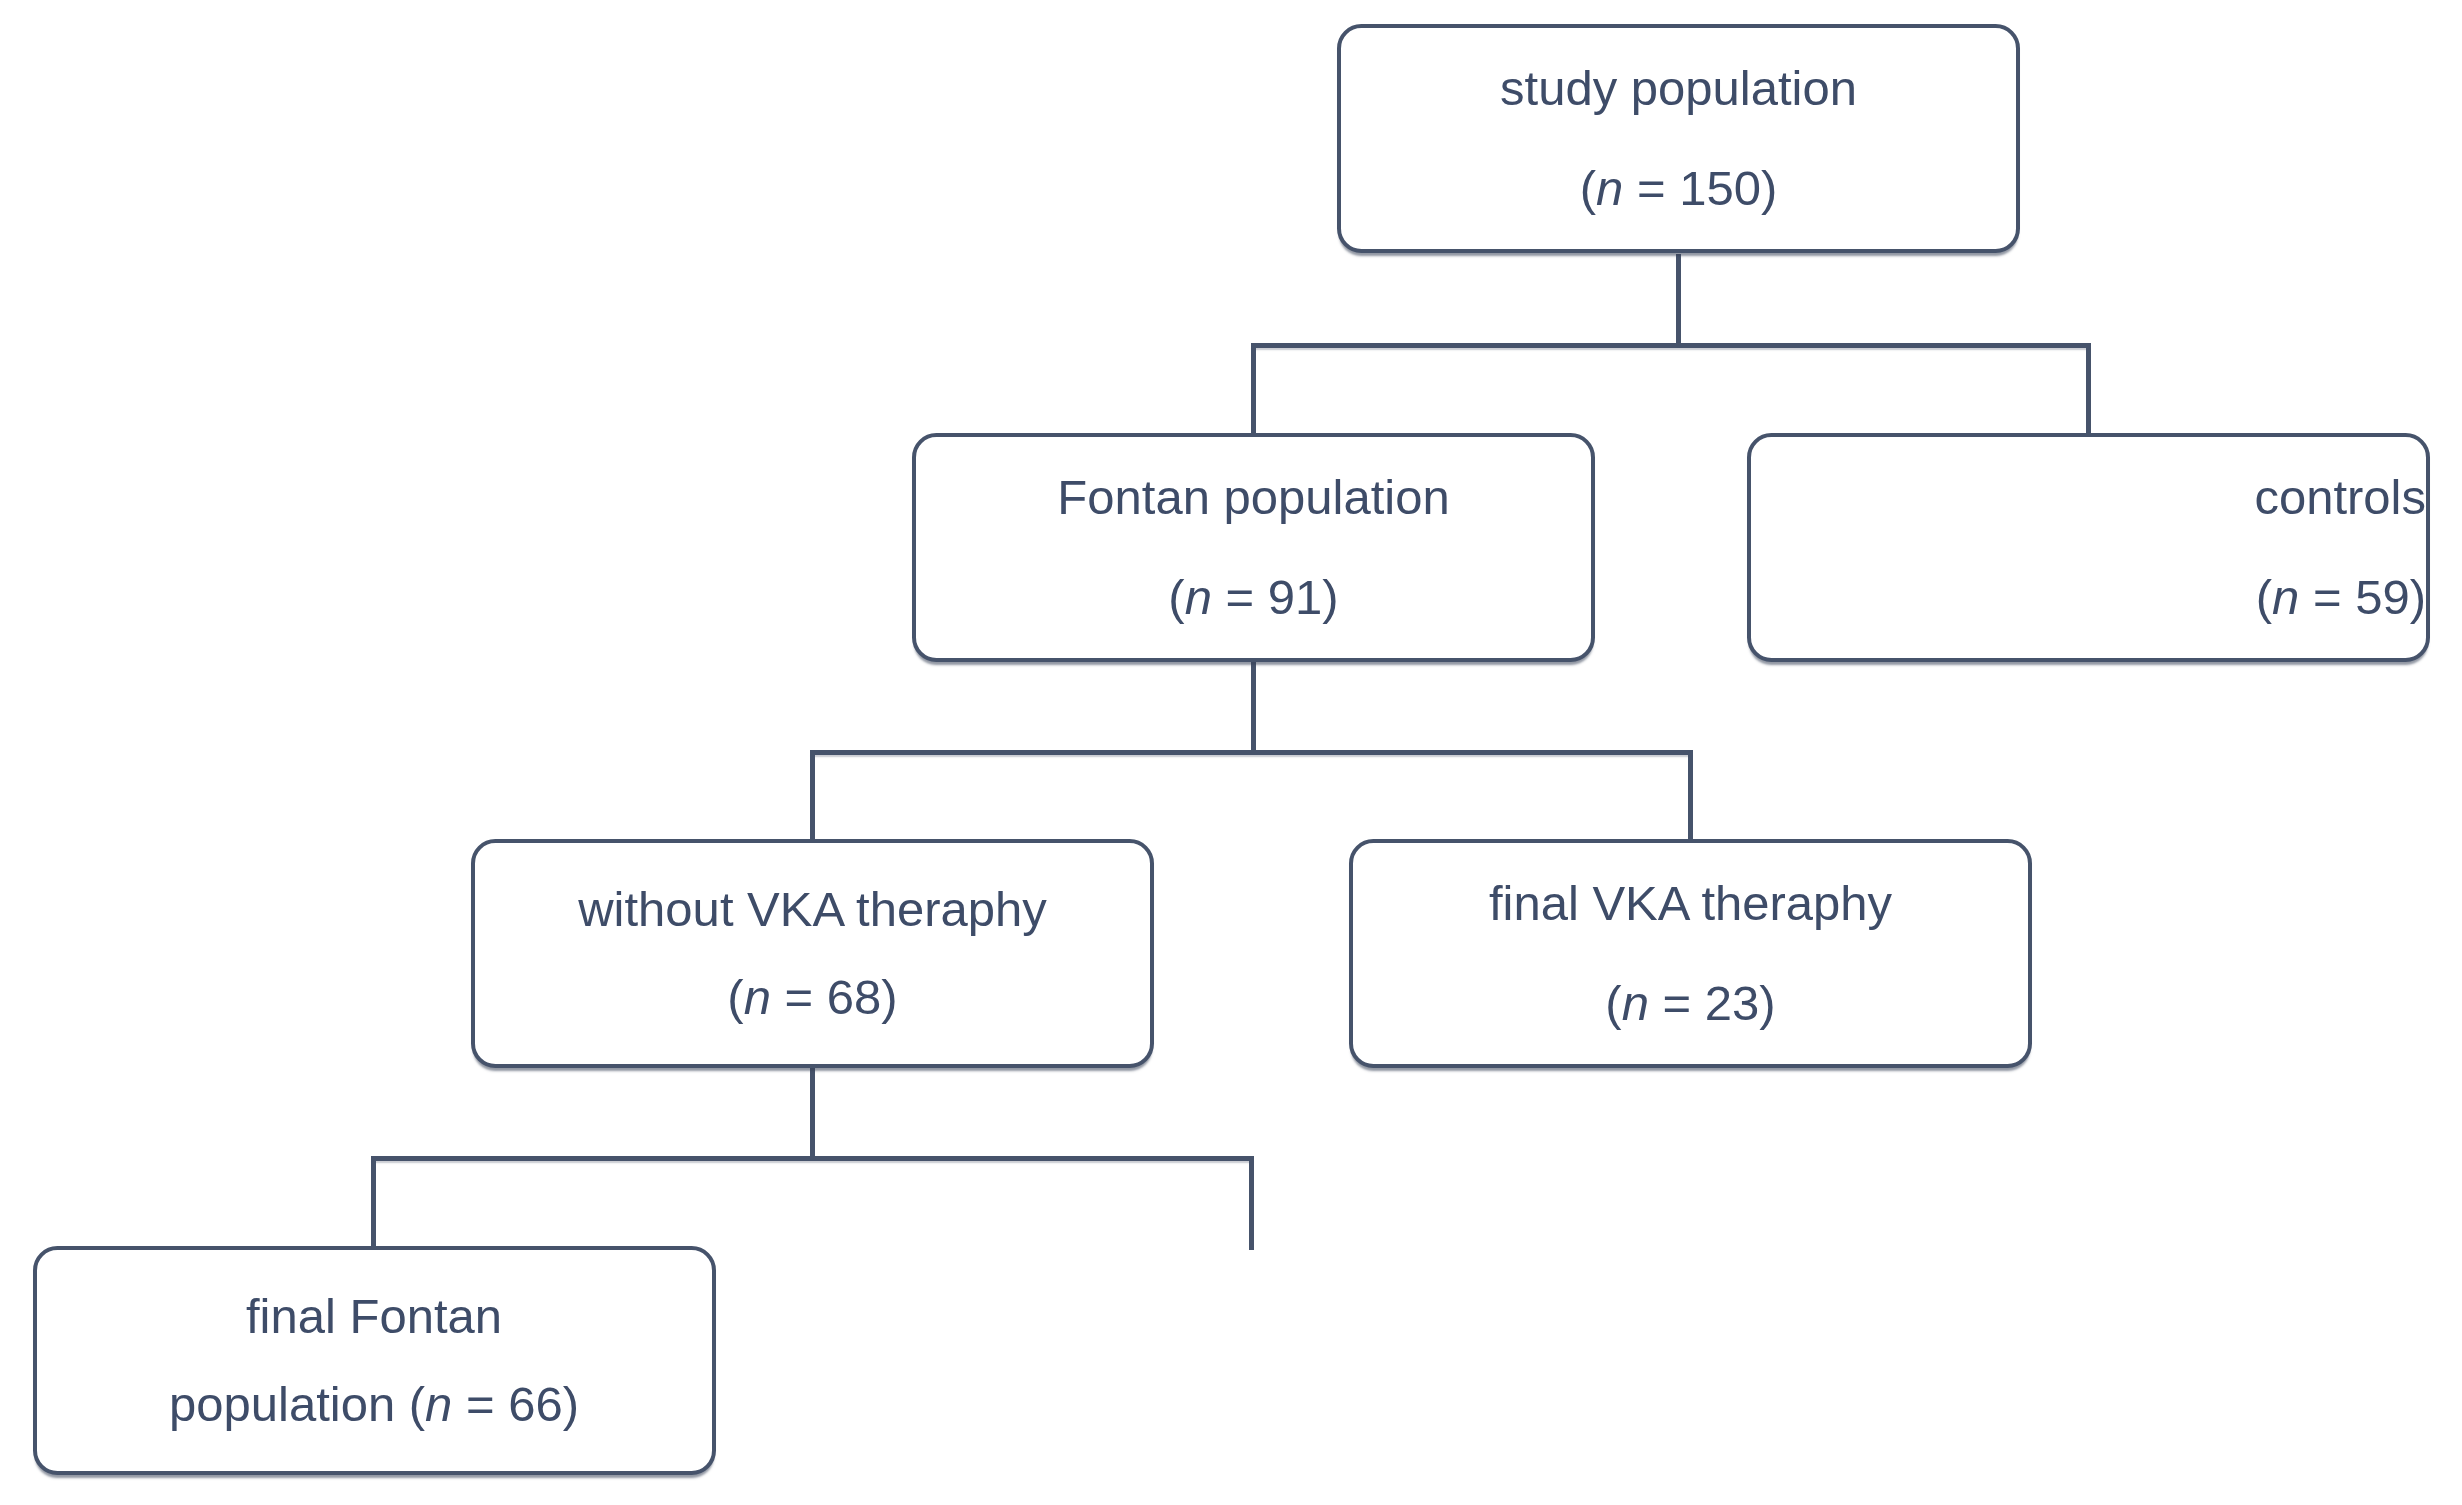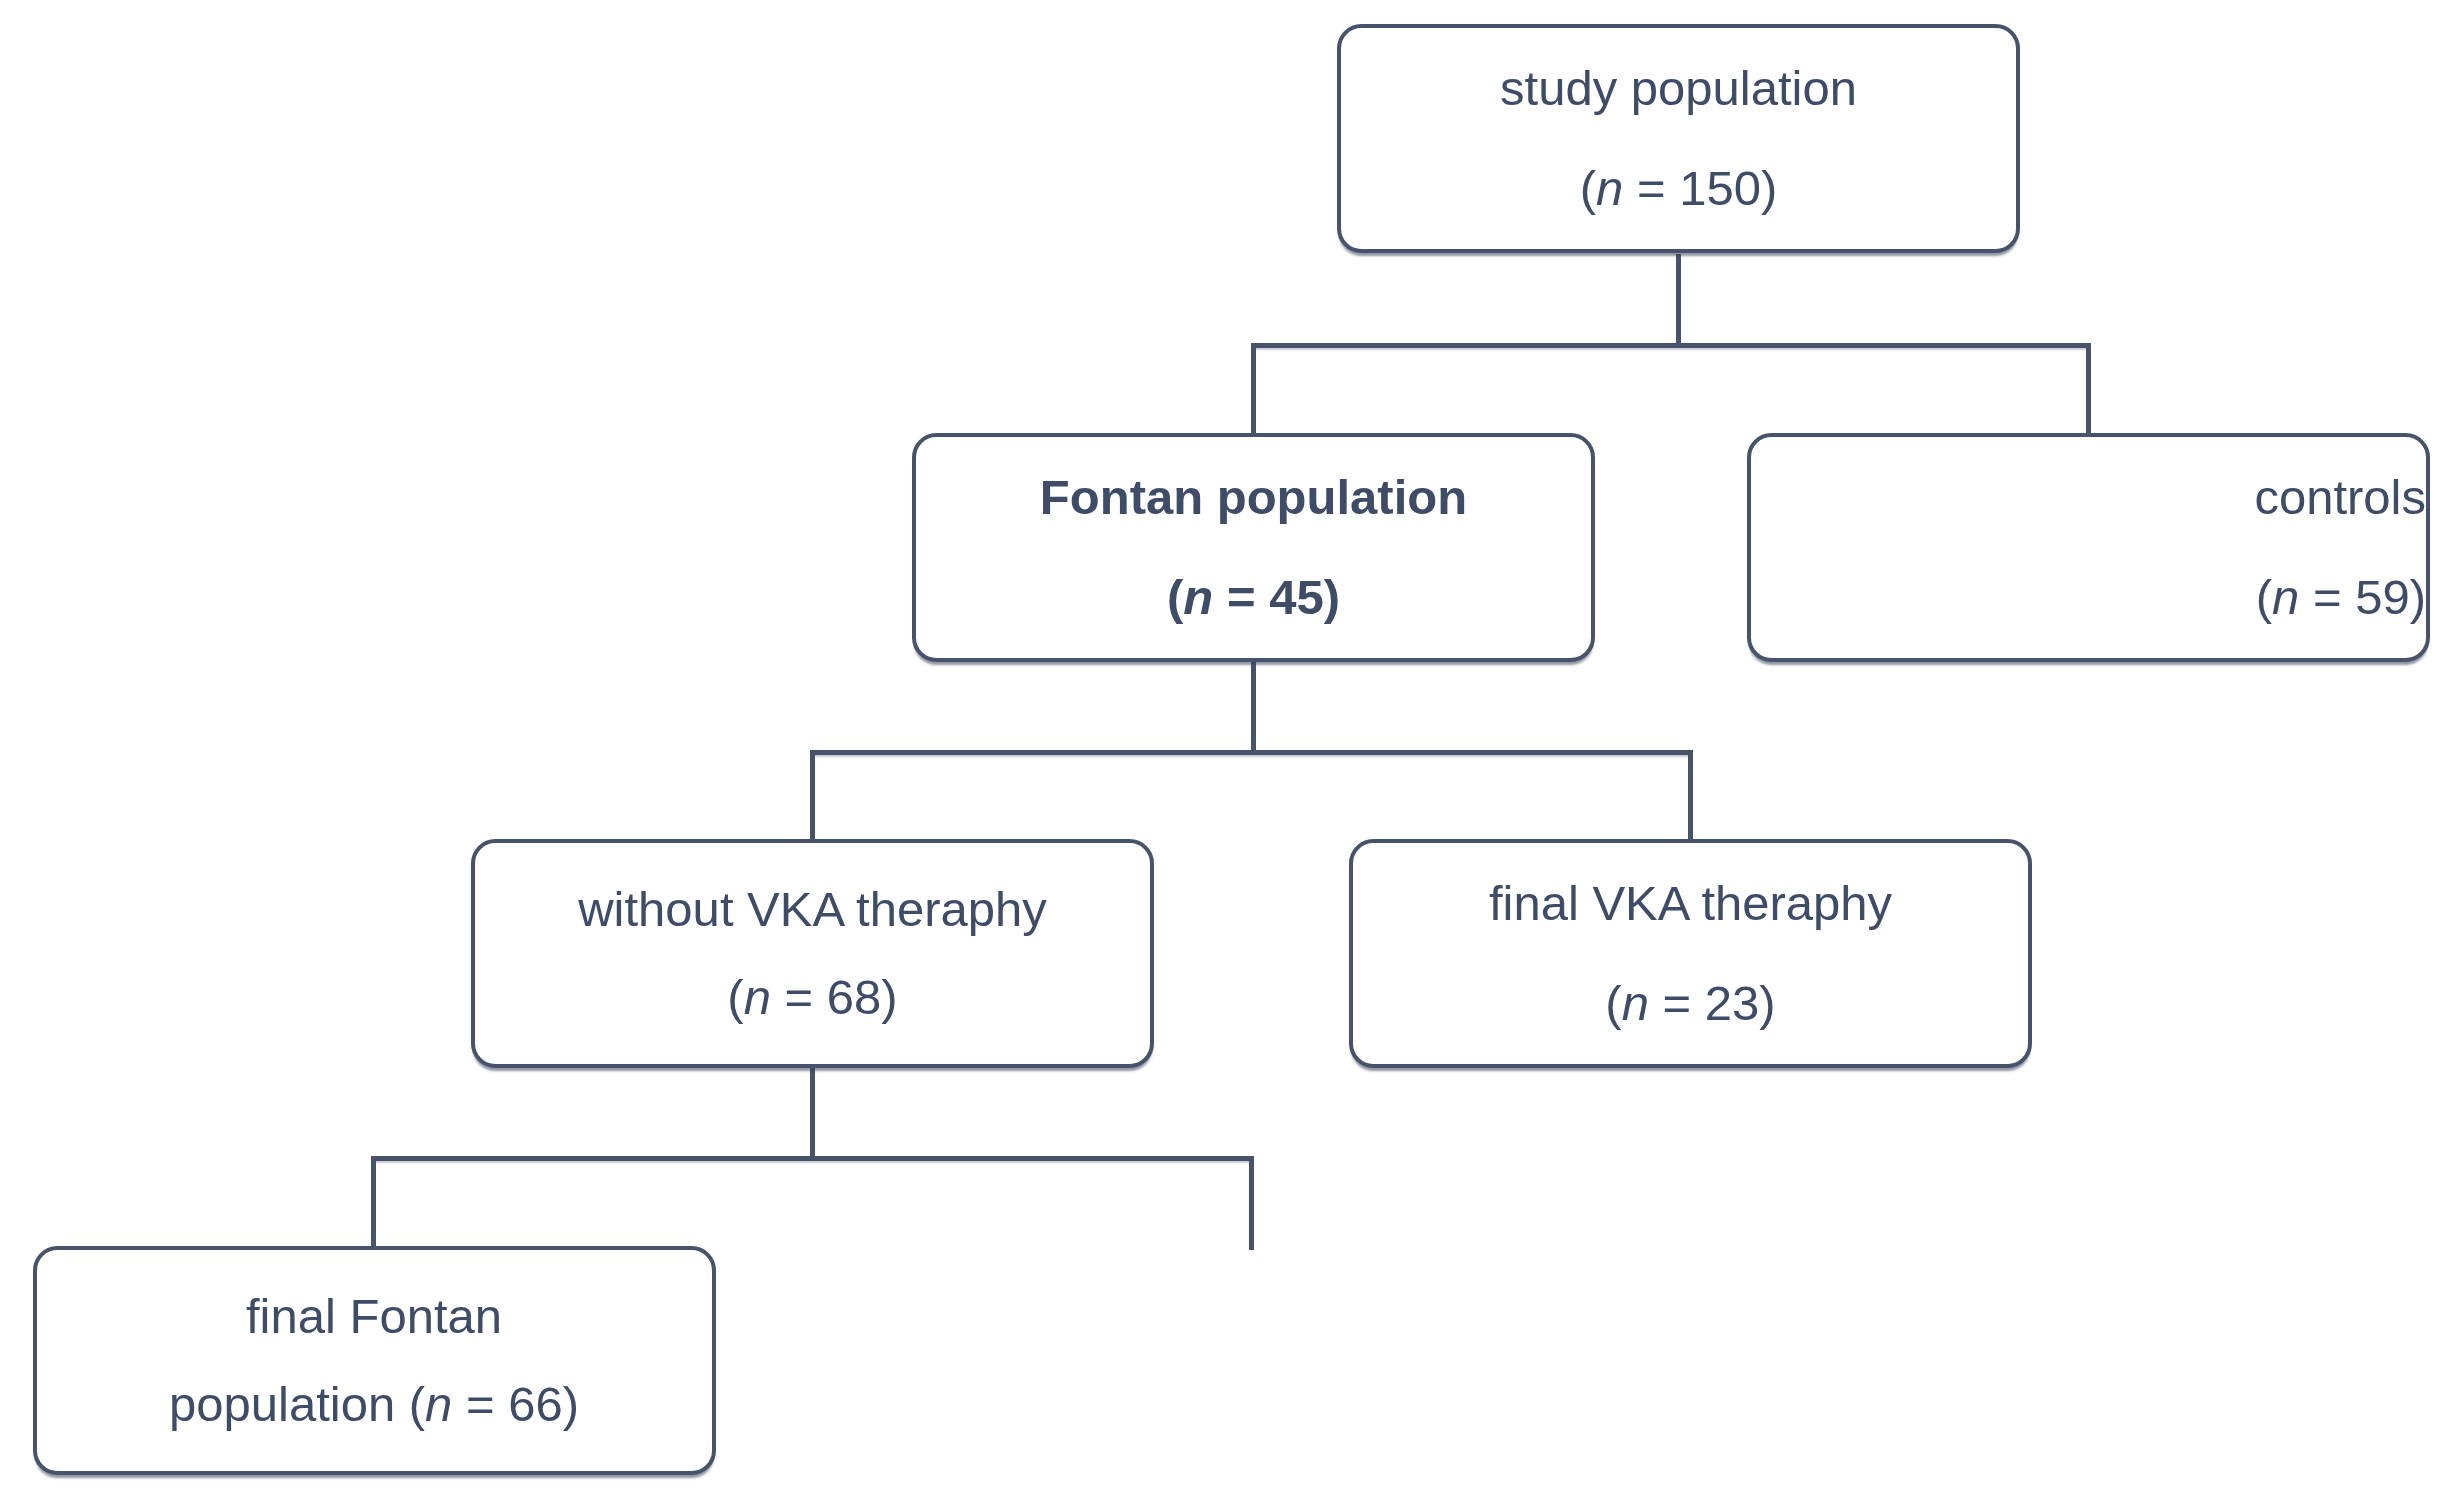--- a/index.html
+++ b/index.html
@@ -64,23 +64,23 @@
   <div class="seg v" style="left:810px;top:1067px;width:4.9px;height:94px;"></div>
   <div class="seg h" style="left:371px;top:1156px;width:883px;height:4.9px;"></div>
   <div class="seg v" style="left:371px;top:1156px;width:4.9px;height:94px;"></div>
   <div class="seg v" style="left:1249px;top:1156px;width:4.9px;height:94px;"></div>
 
   <div class="node g-lg" style="left:1337px;top:24.4px;">
     <div class="line">study population</div>
     <div class="line"><span>(</span><i class="nsym">n</i><span> = 150)</span></div>
   </div>
 
-  <div class="node g-lg" style="left:912px;top:433px;font-weight:bold;">
+  <div class="node g-lg" style="left:912px;top:433px;">
     <div class="line">Fontan population</div>
-    <div class="line"><span>(</span><i class="nsym">n</i><span> = 45)</span></div>
+    <div class="line"><span>(</span><i class="nsym">n</i><span> = 91)</span></div>
   </div>
 
   <div class="node g-lg" style="left:1747px;top:433px;align-items:flex-end;">
     <div class="line">controls</div>
     <div class="line"><span>(</span><i class="nsym">n</i><span> = 59)</span></div>
   </div>
 
   <div class="node g-sm" style="left:471px;top:839px;">
     <div class="line">without VKA theraphy</div>
     <div class="line"><span>(</span><i class="nsym">n</i><span> = 68)</span></div>

